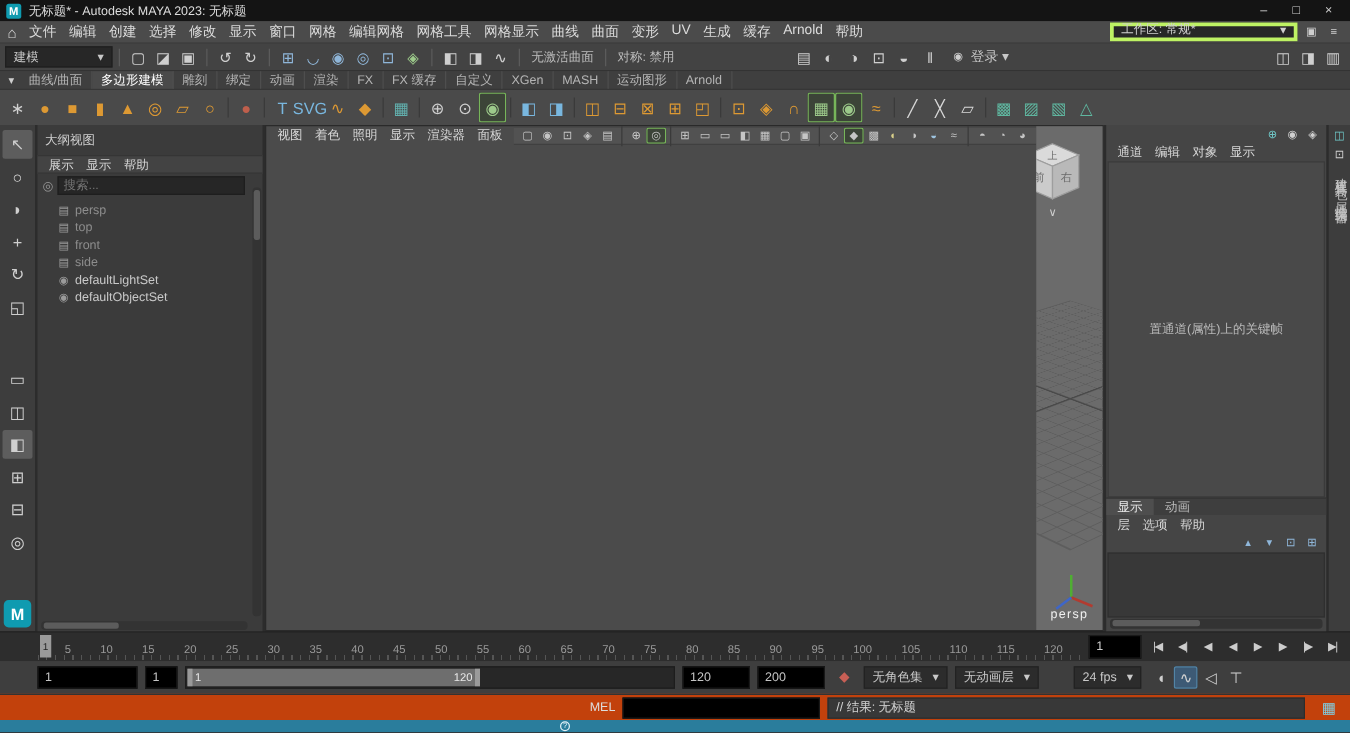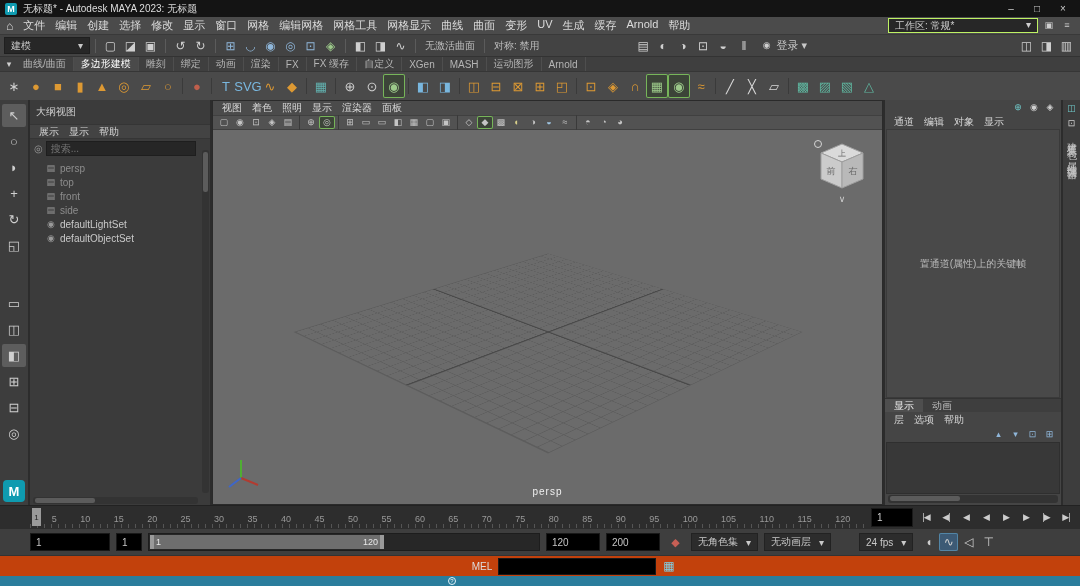--- a/index.html
+++ b/index.html
@@ -11,21 +11,21 @@
 .titlebar{height:17px;background:#141414;display:flex;align-items:center;padding:0 5px;gap:6px;font-size:10px;color:#ddd;flex:0 0 auto}
 .maya-badge{width:12px;height:12px;background:#0f9bb0;color:#fff;font-size:9px;font-weight:bold;display:flex;align-items:center;justify-content:center;border-radius:2px}
 .win-controls{margin-left:auto;display:flex;gap:2px}
 .win-btn{width:24px;height:15px;display:flex;align-items:center;justify-content:center;color:#ccc;font-size:10px;cursor:default}
 
 .menubar{height:18px;background:#4b4b4b;display:flex;align-items:center;padding:0 6px;border-bottom:1px solid #393939;flex:0 0 auto}
 .home-icon{color:#d8d8d8;font-size:12px;margin-right:5px}
 .menus{display:flex}
 .menu-item{padding:0 5px;color:#dcdcdc;white-space:nowrap}
 .mb-right{margin-left:auto;display:flex;align-items:center;gap:4px}
-.workspace-box{background:#272727;border:1px solid #bef264;height:15px;display:flex;align-items:flex-start;justify-content:space-between;gap:10px;padding:0 6px;font-size:10px;color:#cfcfcf;min-width:150px}
+.workspace-box{background:#272727;border:3px solid #bef264;height:15px;display:flex;align-items:flex-end;justify-content:space-between;gap:10px;padding:0 6px;font-size:10px;color:#cfcfcf;min-width:150px}
 
 .statusline{height:22px;background:#434343;display:flex;align-items:center;padding:0 4px;gap:2px;border-bottom:1px solid #333;flex:0 0 auto}
 .mode-box{background:#272727;border:1px solid #1f1f1f;height:17px;display:flex;align-items:center;justify-content:space-between;width:86px;padding:0 6px;font-size:10px}
 .igroup{display:flex;align-items:center;gap:1px}
 .ic{width:19px;height:18px;display:flex;align-items:center;justify-content:center;color:#cfcfcf;font-size:12px;border-radius:2px;line-height:1}
 .ic.xs{width:14px;font-size:9px}
 .ic.tiny{font-size:6px;font-weight:normal}
 .ic.active{box-shadow:inset 0 0 0 1px #77b55a;background:#3c4438}
 .ic.hl{background:#3d5a75;box-shadow:inset 0 0 0 1px #5285a6}
 .vsep{width:1px;height:14px;background:#5b5b5b;margin:0 3px;display:inline-block}
@@ -59,21 +59,21 @@
 .search-input{flex:1;min-width:0;background:#262626;border:1px solid #1e1e1e;color:#bbb;font-size:10px;height:15px;padding:0 4px;font-family:inherit;outline:none}
 .out-list{flex:1;padding:3px 0;overflow:hidden}
 .out-item{height:14px;display:flex;align-items:center;gap:4px;padding-left:16px;font-size:10px;color:#c9c9c9}
 .out-item.dim{color:#8d8d8d}
 .oi-icon{font-size:9px;color:#9a9a9a;width:10px;text-align:center}
 .vscroll{position:absolute;right:1px;top:50px;bottom:12px;width:7px;background:#333;border-radius:3px}
 .vscroll .thumb{width:5px;height:40px;margin:2px auto;background:#5c5c5c;border-radius:2px}
 .hscroll{position:absolute;left:3px;right:12px;bottom:1px;height:7px;background:#333;border-radius:3px}
 .hscroll .thumb{height:5px;width:60px;margin:1px 2px;background:#5c5c5c;border-radius:2px}
 
-.viewport{flex:1;display:flex;flex-direction:column;min-width:0;border:1px solid #2a2a2a;background:#4b4b4b}
+.viewport{flex:1;display:flex;min-width:0;border:1px solid #2a2a2a;background:#4b4b4b}
 .vp-menus{height:14px;display:flex;align-items:center;font-size:10px;padding:0 4px}
 .vp-menu{padding:0 5px;color:#d8d8d8}
 .vp-toolbar{height:15px;background:#525252;display:flex;align-items:center;padding:0 3px;border-top:1px solid #404040;border-bottom:1px solid #404040}
 .vp-toolbar .ic{width:16px;height:13px;font-size:9px;color:#c5c5c5}
 .vp-canvas{flex:1;position:relative;background:#6b6b6b;overflow:hidden}
 .grid-plane{position:absolute;left:50%;top:54%;width:360px;height:360px;margin:-180px 0 0 -180px;
   transform:perspective(1100px) rotateX(68deg) rotateZ(45deg);
   border:1px solid #5d5d5d;
   background:
     linear-gradient(to right,transparent calc(50% - 1px),#4a4a4a calc(50% - 1px),#4a4a4a calc(50% + 1px),transparent calc(50% + 1px)),
@@ -588,20 +588,21 @@
         <span class="ic hl">∿</span>
         <span class="ic">◁</span>
         <span class="ic">⊤</span>
       </div>
   </div>
 
   <div class="commandline">
     <span class="cmd-spacer"></span>
     <span class="cmd-label">MEL</span>
     <input class="cmd-input" value="" style="">
+    <div class="cmd-result">// 结果: 无标题</div>
     <span class="cmd-icon">▦</span>
   </div>
 
   <div class="helpline">
     <span class="help-icon">?</span>
   </div>
 
 </div>
 
 </body></html>

